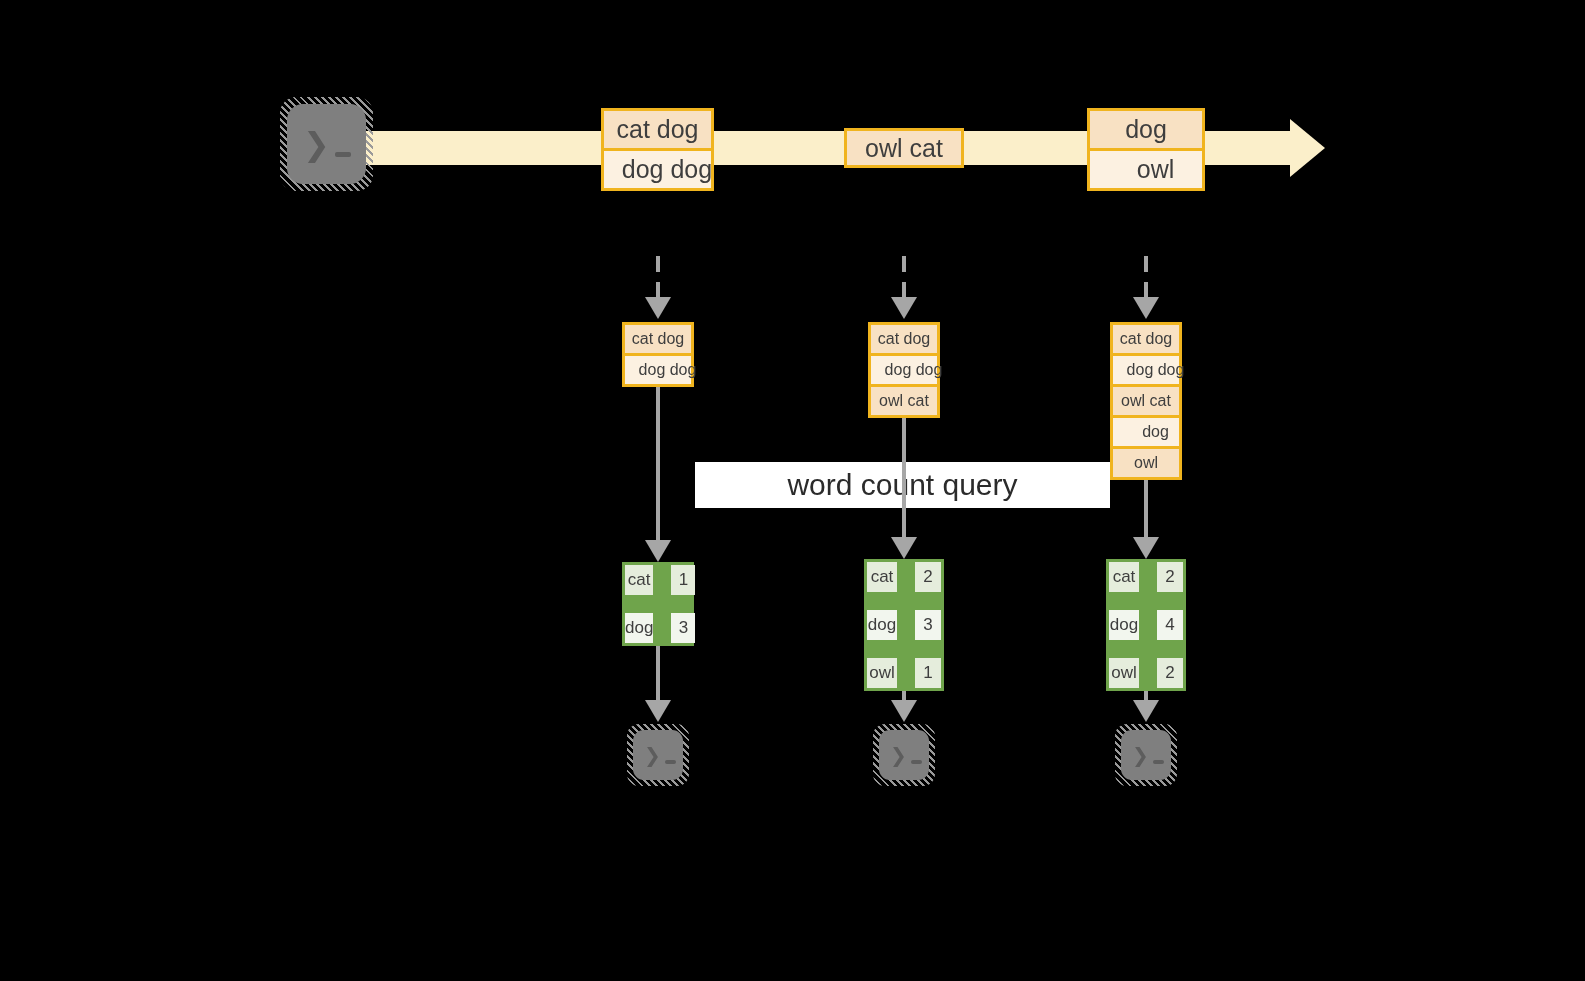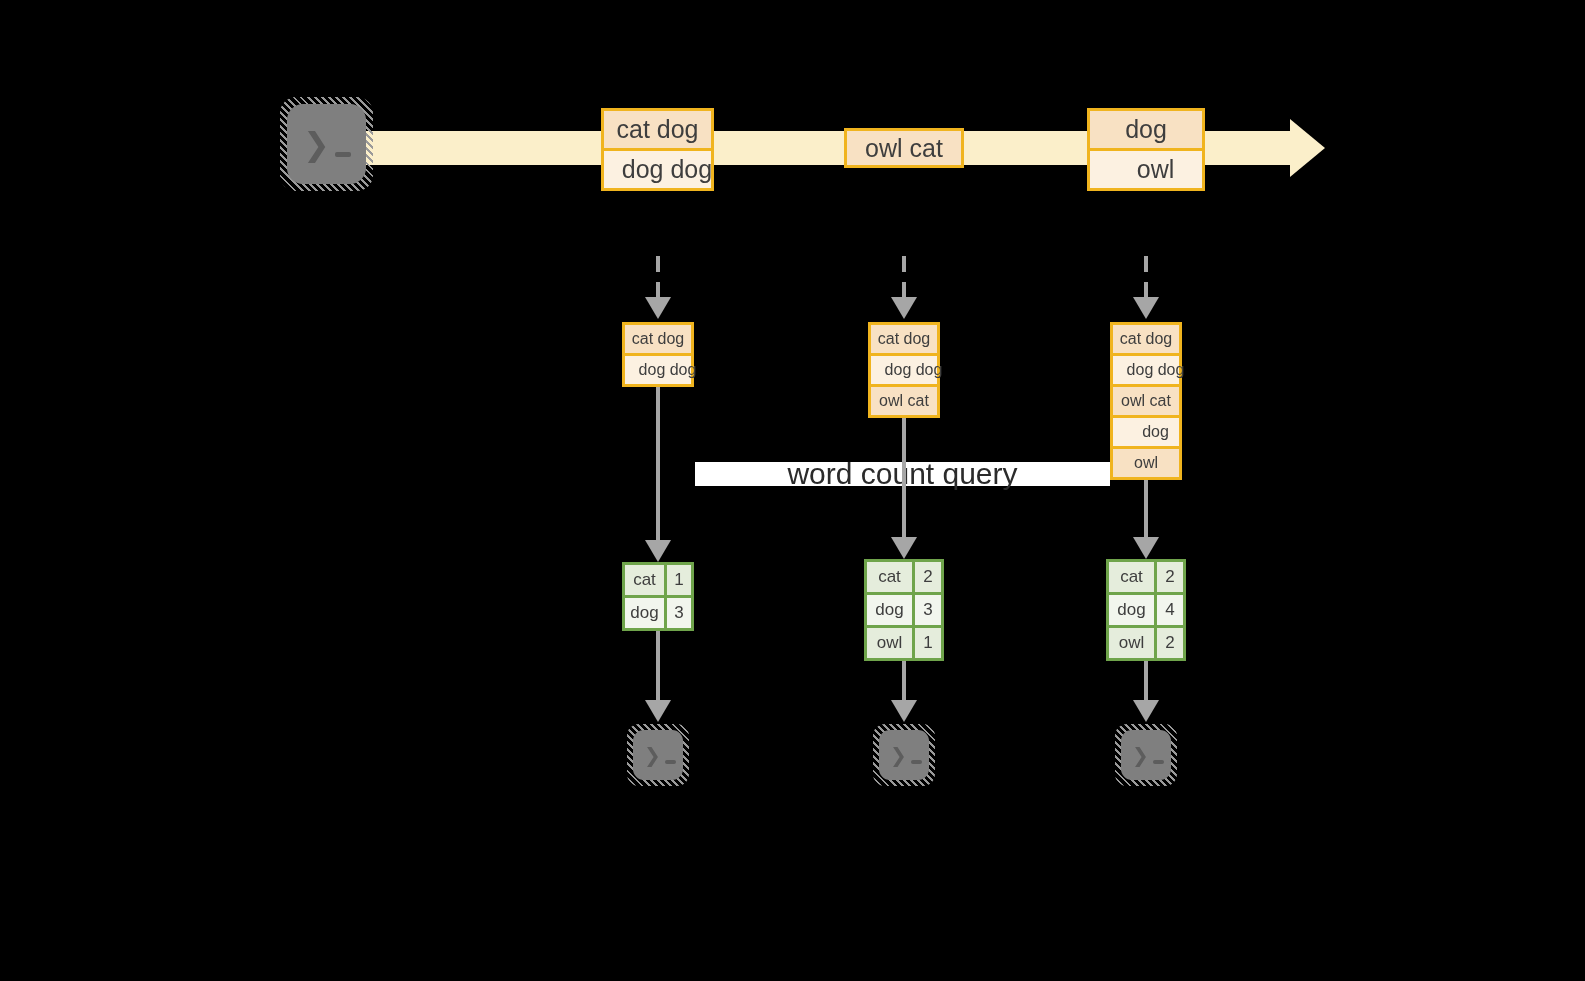--- a/index.html
+++ b/index.html
@@ -38,21 +38,21 @@
     color:var(--text-dark,#3E3E3E);white-space:nowrap;
   }
   .peach{background:var(--cell-peach,#F8E1C3);}
   .cream{background:var(--cell-cream,#FCF1E1);padding-left:19px;}
   .stream-cell{height:37px;font-size:25px;}
   .single-cell{height:34px;font-size:25px;}
   .state-cell{height:28px;font-size:16px;}
 
   
   .gtable{
-    display:grid;gap:3px;
+    display:grid;gap:18px;
     background:var(--table-border,#6FA44B);
     border:3px solid var(--table-border,#6FA44B);
     z-index:4;box-sizing:border-box;
   }
   .gtable .cell{height:30px;font-size:17px;color:var(--text-dark,#555);}
   .g-dark{background:var(--cell-green-dark,#E5EDDC);}
   .g-light{background:var(--cell-green-light,#F2F6EE);}
 
   
   .vline{width:4px;background:var(--arrow-gray,#A6A6A6);z-index:3;}
@@ -81,21 +81,21 @@
   .term-small .term-inner{inset:6px;border-radius:11px;padding-left:11px;}
   .term-chev{color:#5d5d5d;font-weight:700;line-height:1;}
   .term-big .term-chev{font-size:32px;}
   .term-small .term-chev{font-size:20px;}
   .term-bar{background:#5d5d5d;border-radius:2px;}
   .term-big .term-bar{width:16px;height:5px;margin:20px 0 0 5px;}
   .term-small .term-bar{width:11px;height:4px;margin:13px 0 0 4px;}
 
   
   .query-label{
-    left:695px;top:462px;width:415px;height:24px;
+    left:695px;top:462px;width:415px;height:46px;
     background:var(--query-bg,#FFF);
     color:#2b2b2b;font-size:30px;
     display:flex;align-items:center;justify-content:center;
     z-index:2;white-space:nowrap;
   }
 </style>
 </head>
 <body>
 
 <div class="canvas">

